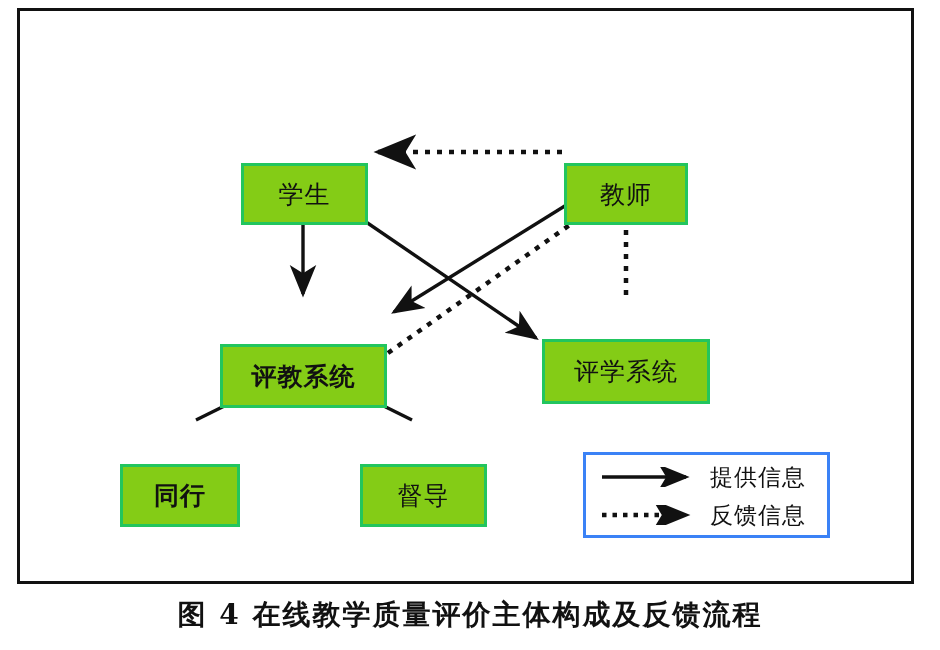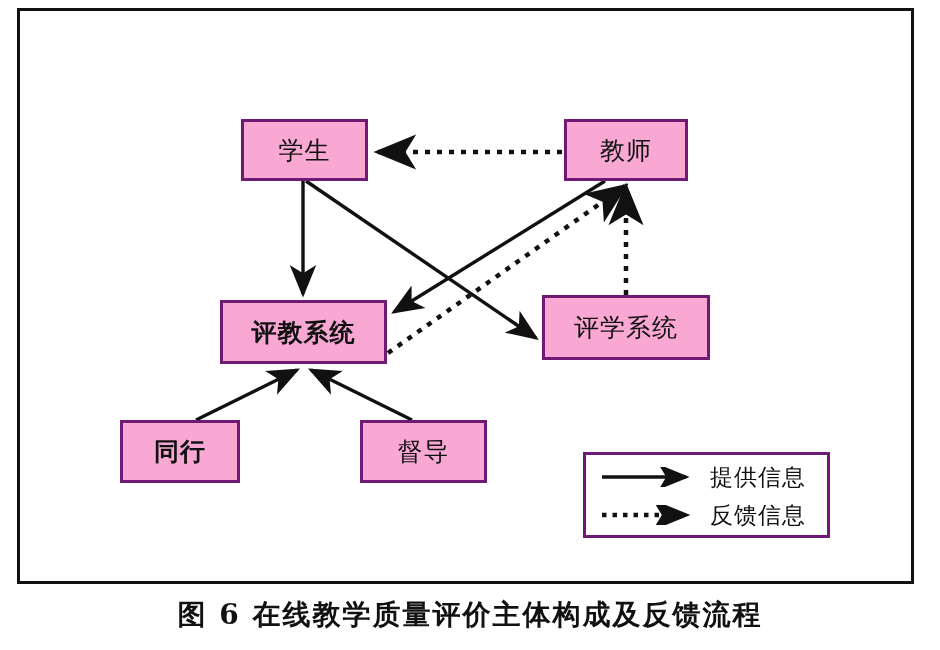--- a/index.html
+++ b/index.html
@@ -32,42 +32,43 @@
   #edge-layer {
     position: absolute;
     left: 0;
     top: 0;
     width: 940px;
     height: 650px;
     pointer-events: none;
   }
   .node-box {
     position: absolute;
-    border: 3px solid #701a75;
-    background: #f9a8d4;
+    border: 3px solid #22c55e;
+    background: #84cc16;
     box-sizing: border-box;
     display: flex;
     align-items: center;
     justify-content: center;
+    margin-top: 44px;
   }
   .node-label {
     font-family: "DejaVu Sans", "Liberation Sans", sans-serif;
     font-size: 25px;
     color: #111111;
     letter-spacing: 1px;
     line-height: 1;
     white-space: nowrap;
   }
   #legend-box {
     position: absolute;
     left: 583px;
     top: 452px;
     width: 247px;
     height: 86px;
-    border: 3px solid #701a75;
+    border: 3px solid #3b82f6;
     box-sizing: border-box;
     background: #ffffff;
   }
   .legend-row {
     position: absolute;
     left: 0;
     width: 100%;
     height: 40px;
     display: flex;
     align-items: center;
@@ -174,15 +175,15 @@
       <span class="legend-text">提供信息</span>
     </div>
     <div class="legend-row" id="legend-row-dotted">
       <svg class="legend-sample" viewBox="0 0 100 20" width="100" height="20" xmlns="http://www.w3.org/2000/svg">
         <line x1="4" y1="10" x2="88" y2="10" stroke="#111111" stroke-width="4.4" stroke-dasharray="4.5 6" stroke-linecap="butt" marker-end="url(#arrow-legend-dotted)"></line>
       </svg>
       <span class="legend-text">反馈信息</span>
     </div>
   </div>
 
-  <div id="figure-caption">图 6  在线教学质量评价主体构成及反馈流程</div>
+  <div id="figure-caption">图 4  在线教学质量评价主体构成及反馈流程</div>
 
 </div>
 
 </body></html>

